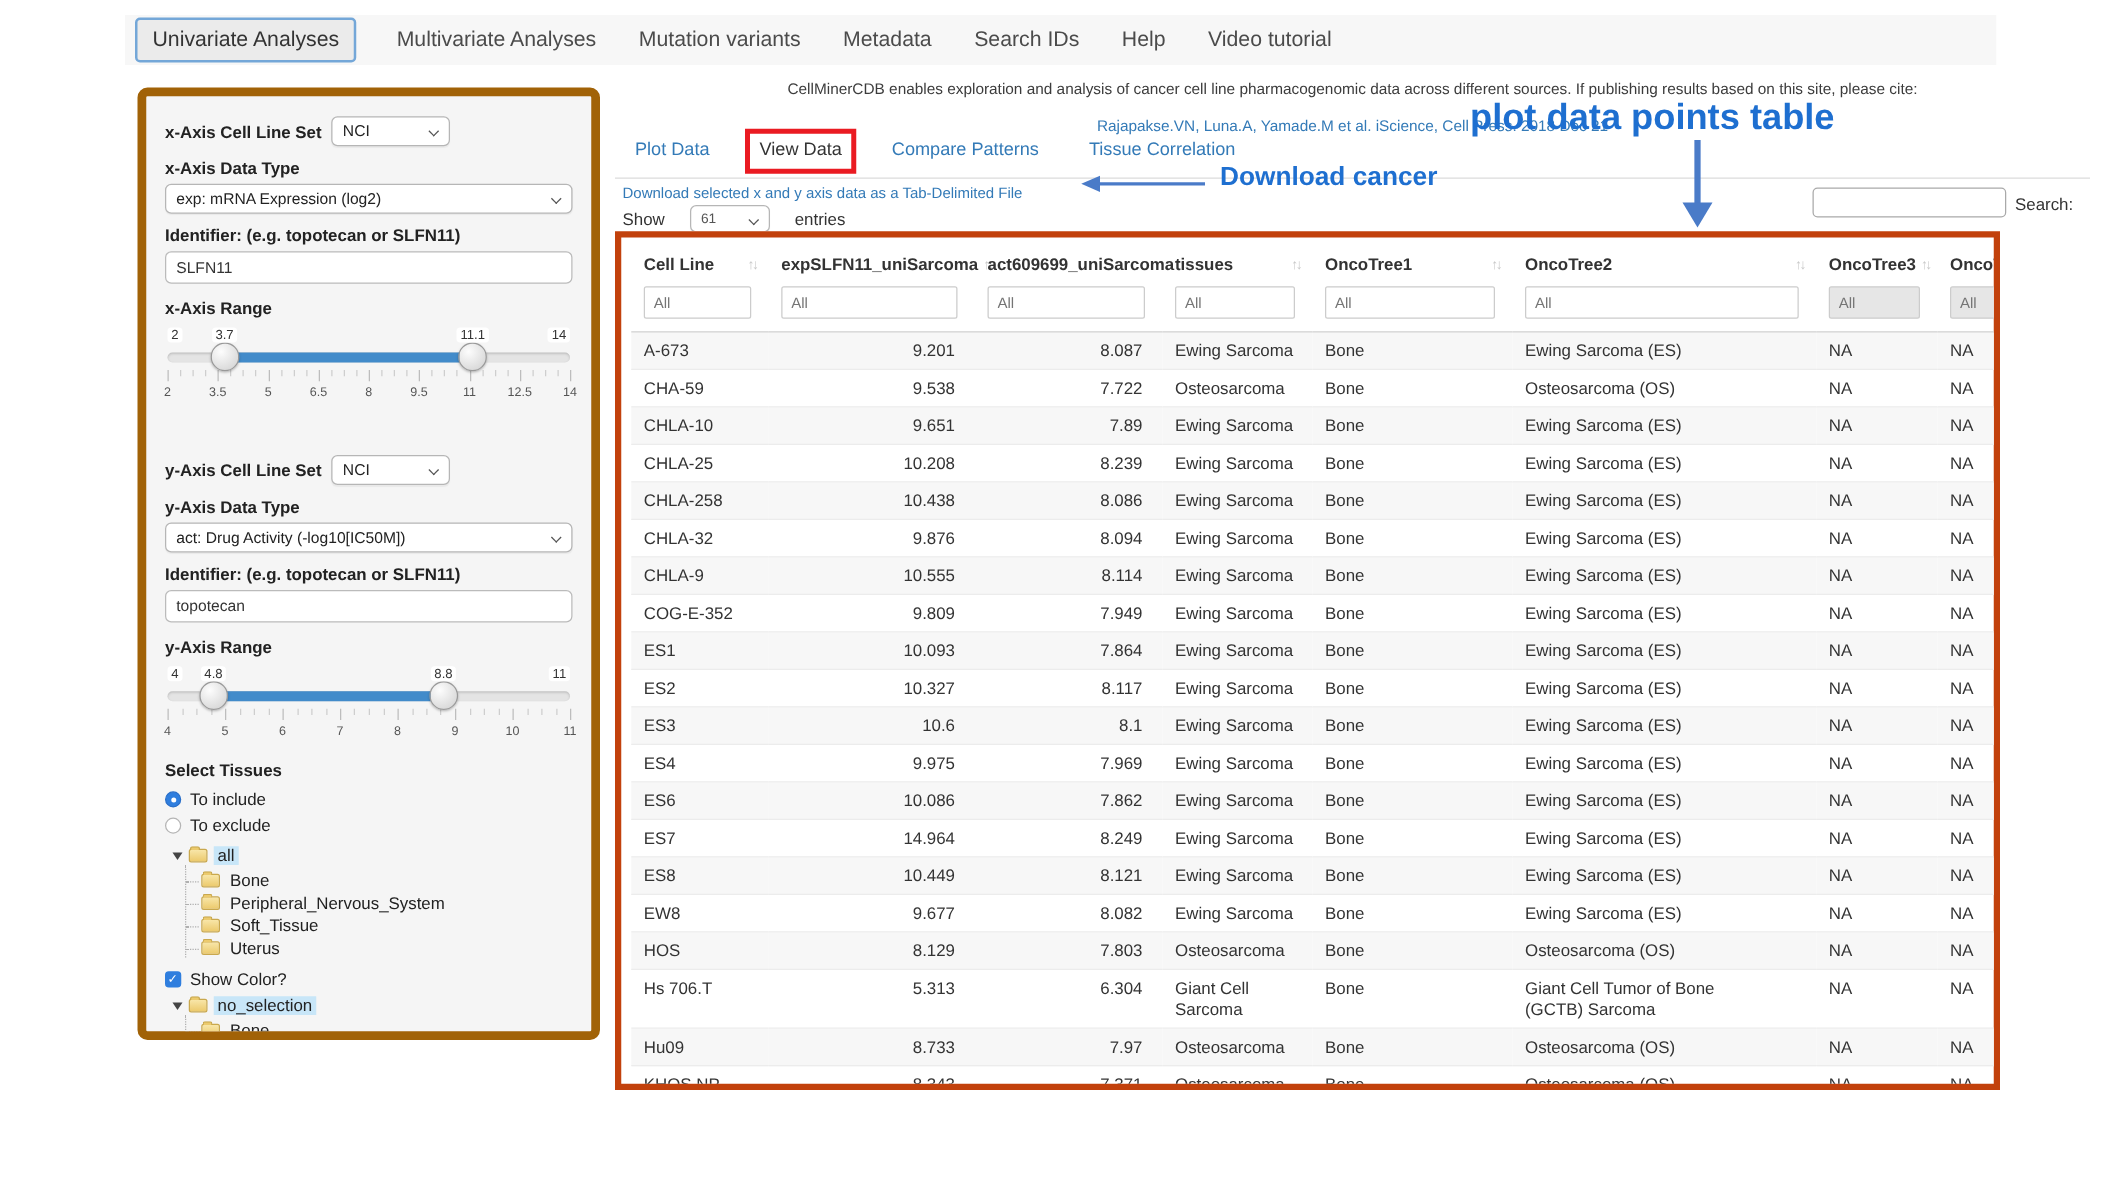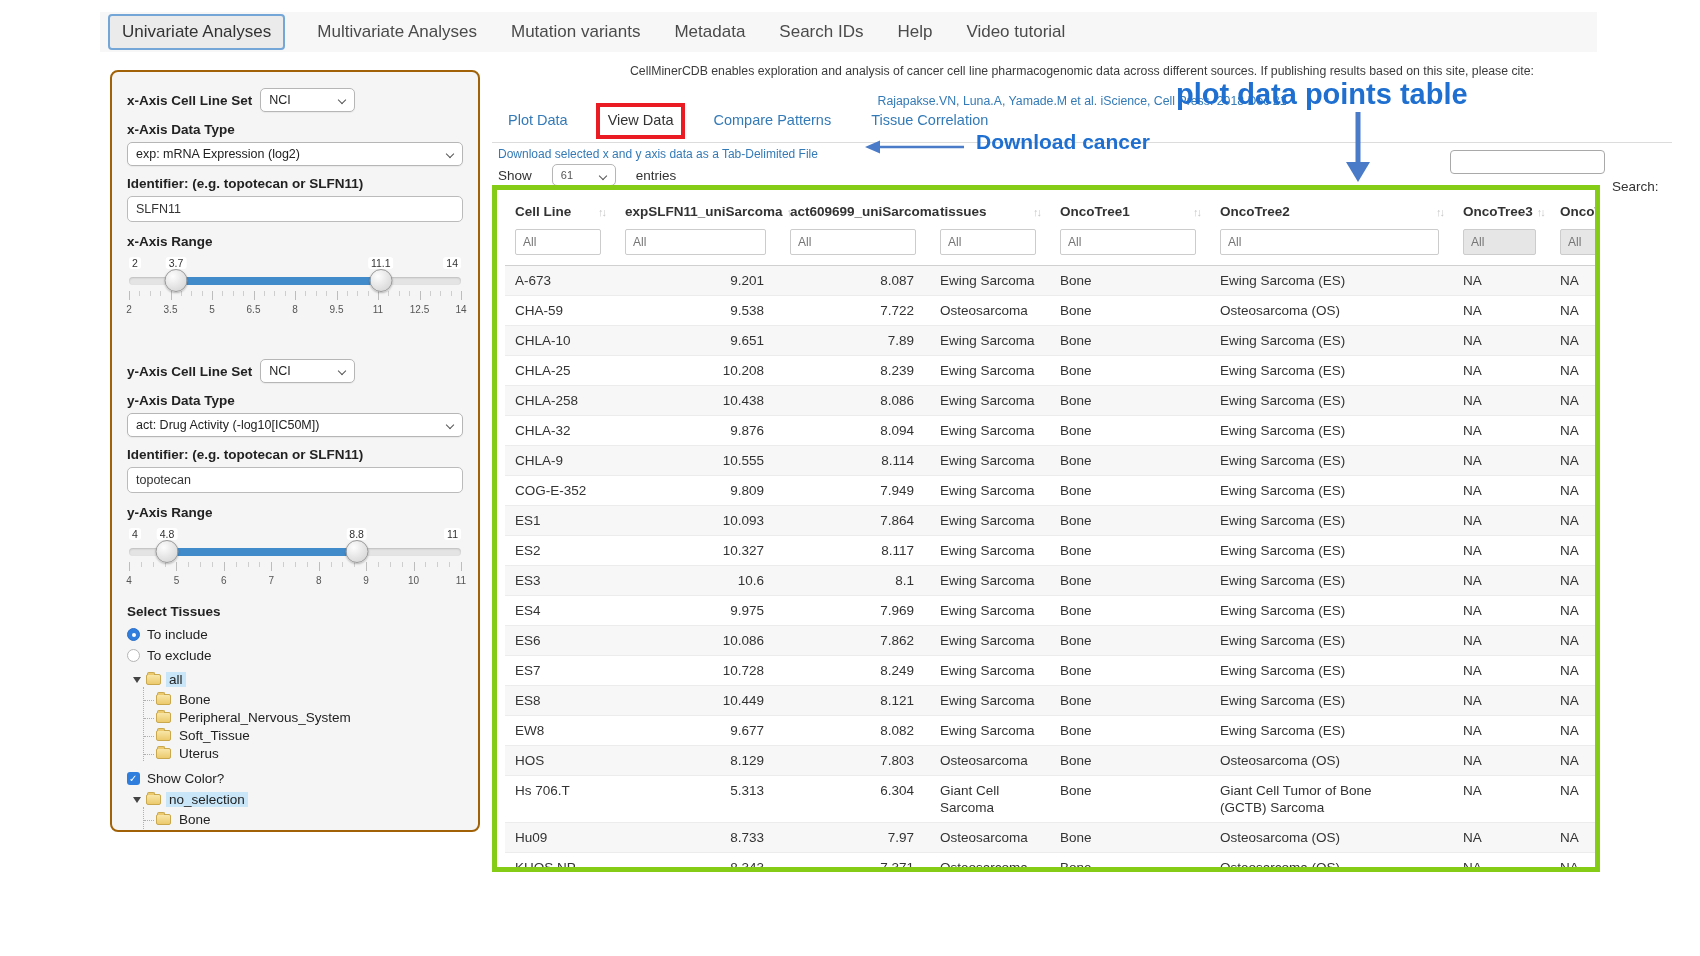--- a/index.html
+++ b/index.html
@@ -9,21 +9,21 @@
   
   .top-nav{position:absolute;left:100px;top:12px;width:1497px;height:40px;background:#f7f7f7;
     display:flex;align-items:center;gap:30px;padding:0 4px;box-sizing:border-box;
     font-size:17px;color:#4b4b4b;white-space:nowrap;}
   .nav-tab{padding:6px 2px;cursor:default;}
   .nav-tab.active{border:2px solid #74a7d8;border-radius:4px;background:#ebebeb;color:#333;
     padding:6px 12px;margin-left:4px;}
 
   
   .sidebar{position:absolute;left:110px;top:70px;width:370px;height:762px;background:#f5f5f5;
-    border:2px solid #a16207;border-radius:8px;padding:16px 15px;box-sizing:border-box;
+    border:7px solid #a16207;border-radius:8px;padding:16px 15px;box-sizing:border-box;
     font-size:13.5px;color:#222;overflow:hidden;}
   .lbl{font-weight:bold;margin:0 0 5px;}
   .row-inline{display:flex;align-items:center;gap:8px;margin-bottom:10px;}
   .fake-select{position:relative;background:#fff;border:1px solid #b6b6b6;border-radius:5px;
     height:24px;line-height:22px;padding:0 24px 0 8px;font-size:12.5px;color:#222;
     box-shadow:0 1px 1px rgba(0,0,0,.05);box-sizing:border-box;}
   .fake-select::after{content:"";position:absolute;right:9px;top:8px;width:5px;height:5px;
     border-right:1.6px solid #555;border-bottom:1.6px solid #555;transform:rotate(45deg);}
   .fs-small{width:95px;font-weight:normal;}
   .fs-full{width:100%;margin-bottom:10px;}
@@ -83,24 +83,24 @@
   .vtab{position:relative;cursor:default;}
   .vtab.active{color:#333;}
   .red-outline{position:absolute;left:-12px;right:-12px;top:-9px;bottom:-11px;border:4px solid #ea1b22;}
   .tabs-underline{position:absolute;left:492px;top:142px;width:1180px;height:1px;background:#dcdcdc;}
   .download-link{position:absolute;left:498px;top:147px;font-size:12px;color:#337ab7;}
   .show-row{position:absolute;left:498px;top:164px;display:flex;align-items:center;gap:20px;
     font-size:13.5px;color:#333;}
   .entries-select{width:64px;height:22px;line-height:20px;font-size:11px;color:#555;padding:0 18px 0 8px;}
   .search-input{position:absolute;left:1450px;top:150px;width:155px;height:24px;border:1px solid #a9a9a9;
     border-radius:4px;box-sizing:border-box;background:#fff;font:inherit;font-size:13px;padding:0 6px;}
-  .search-label{position:absolute;left:1612px;top:156px;font-size:13.5px;color:#333;margin-top:23px;}
-
-  
-  .table-box{position:absolute;left:492px;top:185px;width:1108px;height:687px;border:5px solid #84cc16;
+  .search-label{position:absolute;left:1612px;top:156px;font-size:13.5px;color:#333;}
+
+  
+  .table-box{position:absolute;left:492px;top:185px;width:1108px;height:687px;border:5px solid #c2410c;
     box-sizing:border-box;background:#fff;overflow:hidden;padding:2px 0 0 8px;}
   table.dt{border-collapse:collapse;table-layout:fixed;width:1160px;font-size:13.5px;color:#333;}
   table.dt th{font-weight:bold;text-align:left;padding:12px 10px 8px;}
   .th-inner{display:flex;align-items:center;justify-content:space-between;}
   .sort-icon{color:#c8c8c8;font-size:11px;letter-spacing:-2px;margin-left:4px;flex:none;}
   tr.filter-row th{padding:2px 10px 10px;border-bottom:1px solid #d0d0d0;}
   .filter-input{width:calc(100% - 4px);height:26px;border:1px solid #ccc;border-radius:2px;
     padding:0 7px;font-size:12px;color:#333;background:#fff;box-sizing:border-box;font-family:inherit;}
   .filter-input.disabled{background:#e6e6e6;}
   table.dt tbody td{padding:6px 10px;border-top:1px solid #ececec;vertical-align:top;line-height:17px;}
@@ -551,21 +551,21 @@
             <td class="num">10.086</td>
             <td class="num">7.862</td>
             <td class="">Ewing Sarcoma</td>
             <td class="">Bone</td>
             <td class=""><span class="wrap-narrow">Ewing Sarcoma (ES)</span></td>
             <td class="">NA</td>
             <td class="">NA</td>
           </tr>
           <tr>
             <td class="">ES7</td>
-            <td class="num">10.728</td>
+            <td class="num">14.964</td>
             <td class="num">8.249</td>
             <td class="">Ewing Sarcoma</td>
             <td class="">Bone</td>
             <td class=""><span class="wrap-narrow">Ewing Sarcoma (ES)</span></td>
             <td class="">NA</td>
             <td class="">NA</td>
           </tr>
           <tr>
             <td class="">ES8</td>
             <td class="num">10.449</td>

